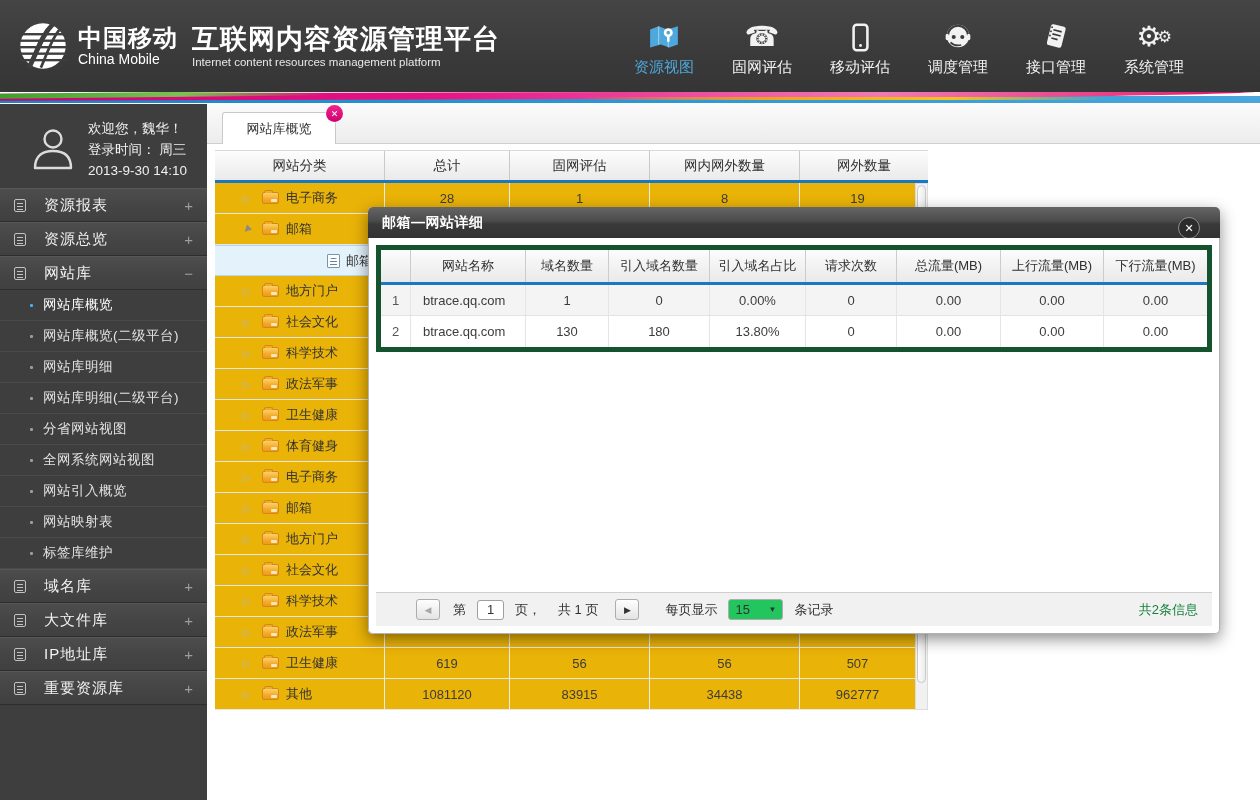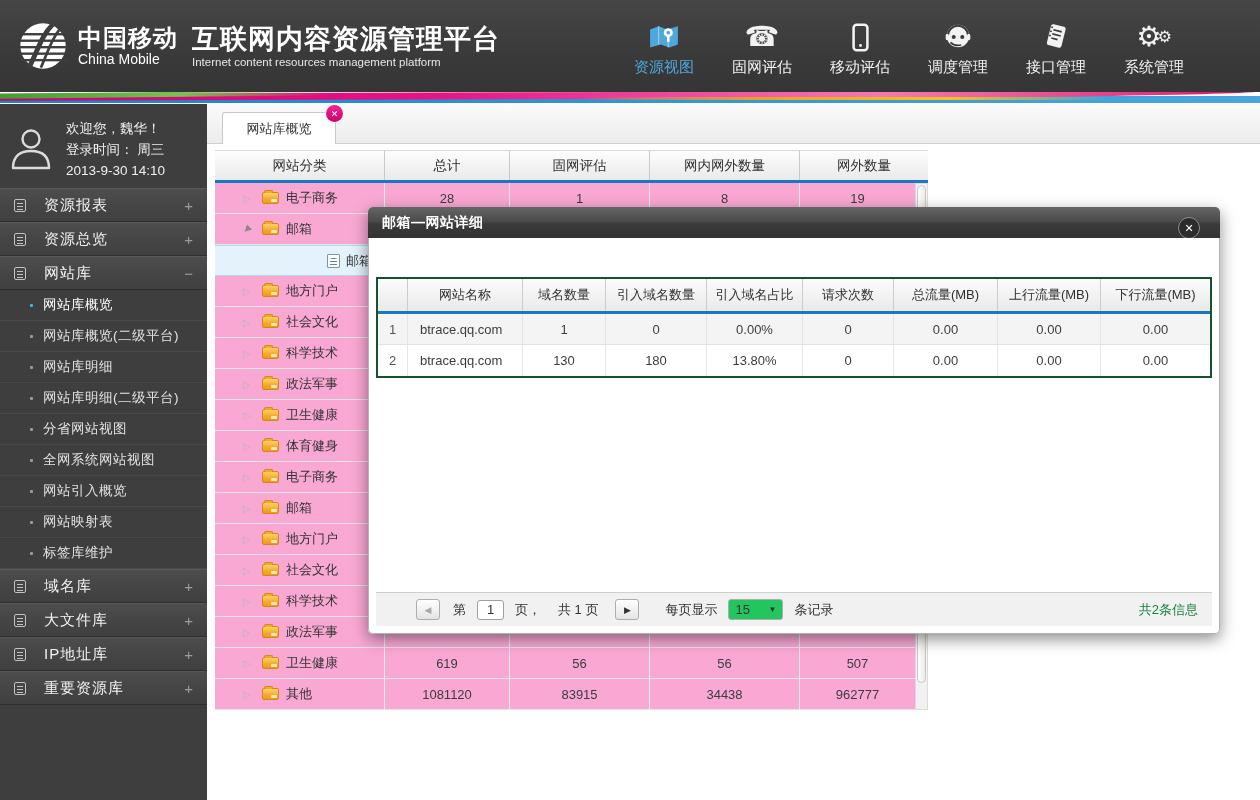--- a/index.html
+++ b/index.html
@@ -31,21 +31,21 @@
   .s-blue{position:absolute;left:0;top:4px;width:100%;height:7px;background:linear-gradient(90deg,#1786c6,#2d9ad5 55%,#4aa6dc);}
   .s-mag{position:absolute;left:0;top:0;width:100%;height:7px;transform:rotate(-.15deg);
     background:linear-gradient(90deg,#cf0070,#e61585 35%,#ef7ab4 70%,#e5347f 92%,#d6006f);border-radius:0 0 40% 0/0 0 90% 0;}
   .s-green{position:absolute;left:0;top:0;width:26%;height:5px;transform:rotate(-.6deg);
     background:linear-gradient(90deg,#3f9e2d,#7cc153 55%,rgba(124,193,83,0));}
   .s-orange{position:absolute;left:46%;top:5px;width:42%;height:3px;
     background:linear-gradient(90deg,rgba(240,162,30,0),#f0a21e 35%,#f6c21d 70%,rgba(246,194,29,0));}
 
   
   .sidebar{position:absolute;left:0;top:104px;width:207px;height:696px;background:#3e3e3e;}
-  .user-blk{height:84px;display:flex;align-items:center;padding:6px 0 0 6px;}
+  .user-blk{height:84px;display:flex;align-items:center;padding:6px 0 0 28px;}
   .avatar-svg{width:50px;height:50px;flex:none;}
   .user-lines{margin-left:10px;color:#efefef;font-size:13.5px;line-height:21px;white-space:nowrap;}
   .sgroup{height:34px;display:flex;align-items:center;padding:0 14px 0 14px;cursor:pointer;
     background:linear-gradient(180deg,#4d4d4d,#454545 50%,#404040);
     border-top:1px solid #575757;border-bottom:1px solid #2e2e2e;}
   .gicon{width:12px;height:13px;border:1px solid #c2c2c2;border-radius:2px;position:relative;flex:none;}
   .gicon::before{content:"";position:absolute;left:2px;right:2px;top:3px;height:7px;
     background:repeating-linear-gradient(180deg,#c2c2c2 0 1px,transparent 1px 3px);}
   .glabel{margin-left:18px;font-size:15px;color:#f2f2f2;letter-spacing:1px;}
   .gplus{margin-left:auto;font-size:15px;color:#9d9d9d;}
@@ -72,21 +72,21 @@
   .ghead{display:flex;width:713px;height:33px;background:linear-gradient(180deg,#fdfdfd,#eaeaea);
     border-top:1px solid #d8d8d8;border-bottom:3px solid #1a78c2;}
   .ghead .hcell{height:100%;display:flex;align-items:center;justify-content:center;
     font-size:13.5px;color:#2f2f2f;border-right:1px solid #c9c9c9;}
   .ghead div:nth-of-type(1){width:170px;}
   .ghead div:nth-of-type(2){width:125px;}
   .ghead div:nth-of-type(3){width:140px;}
   .ghead div:nth-of-type(4){width:150px;}
   .ghead div:nth-of-type(5){width:115px;border-right:none;flex:1;}
   .gbody{width:700px;}
-  .trow{display:flex;height:31px;border-bottom:1px solid #e6e6e6;background:#f9a8d4;cursor:pointer;}
+  .trow{display:flex;height:31px;border-bottom:1px solid #e6e6e6;background:#eab308;cursor:pointer;}
   .trow div{height:100%;}
   .trow div:nth-of-type(1){width:170px;display:flex;align-items:center;padding-left:28px;border-right:1px solid #ececec;}
   .trow div:nth-of-type(2){width:125px;}
   .trow div:nth-of-type(3){width:140px;}
   .trow div:nth-of-type(4){width:150px;}
   .trow div:nth-of-type(5){width:115px;border-right:none;}
   .trow .num{display:flex;align-items:center;justify-content:center;font-size:13px;color:#3c3c3c;border-right:1px solid #ececec;}
   .tw{width:14px;flex:none;font-size:10px;color:#b5b5b5;display:flex;align-items:center;}
   .tw::before{content:"▷";}
   .trow[data-state="expanded"] .tw{color:#8a8a8a;}
@@ -111,21 +111,21 @@
   .modal{position:absolute;left:368px;top:207px;width:852px;height:427px;border-radius:5px;
     box-shadow:0 5px 16px rgba(0,0,0,.45);background:#fff;}
   .mtitle{height:31px;border-radius:5px 5px 0 0;display:flex;align-items:center;padding:0 14px;
     background:linear-gradient(180deg,#666,#4b4b4b 45%,#3a3a3a 55%,#333);
     font-size:14px;font-weight:bold;color:#fff;letter-spacing:.5px;}
   .mclose{position:absolute;right:20px;top:10px;width:22px;height:22px;border-radius:50%;
     background:#2c2c2c;border:1px solid #8d8d8d;color:#fff;font-size:11px;font-weight:bold;
     display:flex;align-items:center;justify-content:center;cursor:pointer;}
   .mbody{position:relative;height:396px;background:#fff;border:1px solid #b3b3b3;border-top:none;
     border-radius:0 0 5px 5px;padding:7px;}
-  .mtable{border:2px solid #14532d;margin-top:32px;}
+  .mtable{border:5px solid #14532d;}
   .mhead{display:flex;height:35px;background:linear-gradient(180deg,#fcfcfc,#e9e9e9);border-bottom:3px solid #1a78c2;}
   .mhead div{height:100%;display:flex;align-items:center;justify-content:center;
     font-size:13px;color:#2f2f2f;border-right:1px solid #ccc;}
   .mhead div:nth-of-type(1){width:30px;}
   .mhead div:nth-of-type(2){width:115px;}
   .mhead div:nth-of-type(3){width:83px;}
   .mhead div:nth-of-type(4){width:101px;}
   .mhead div:nth-of-type(5){width:96px;}
   .mhead div:nth-of-type(6){width:91px;}
   .mhead div:nth-of-type(7){width:104px;}

